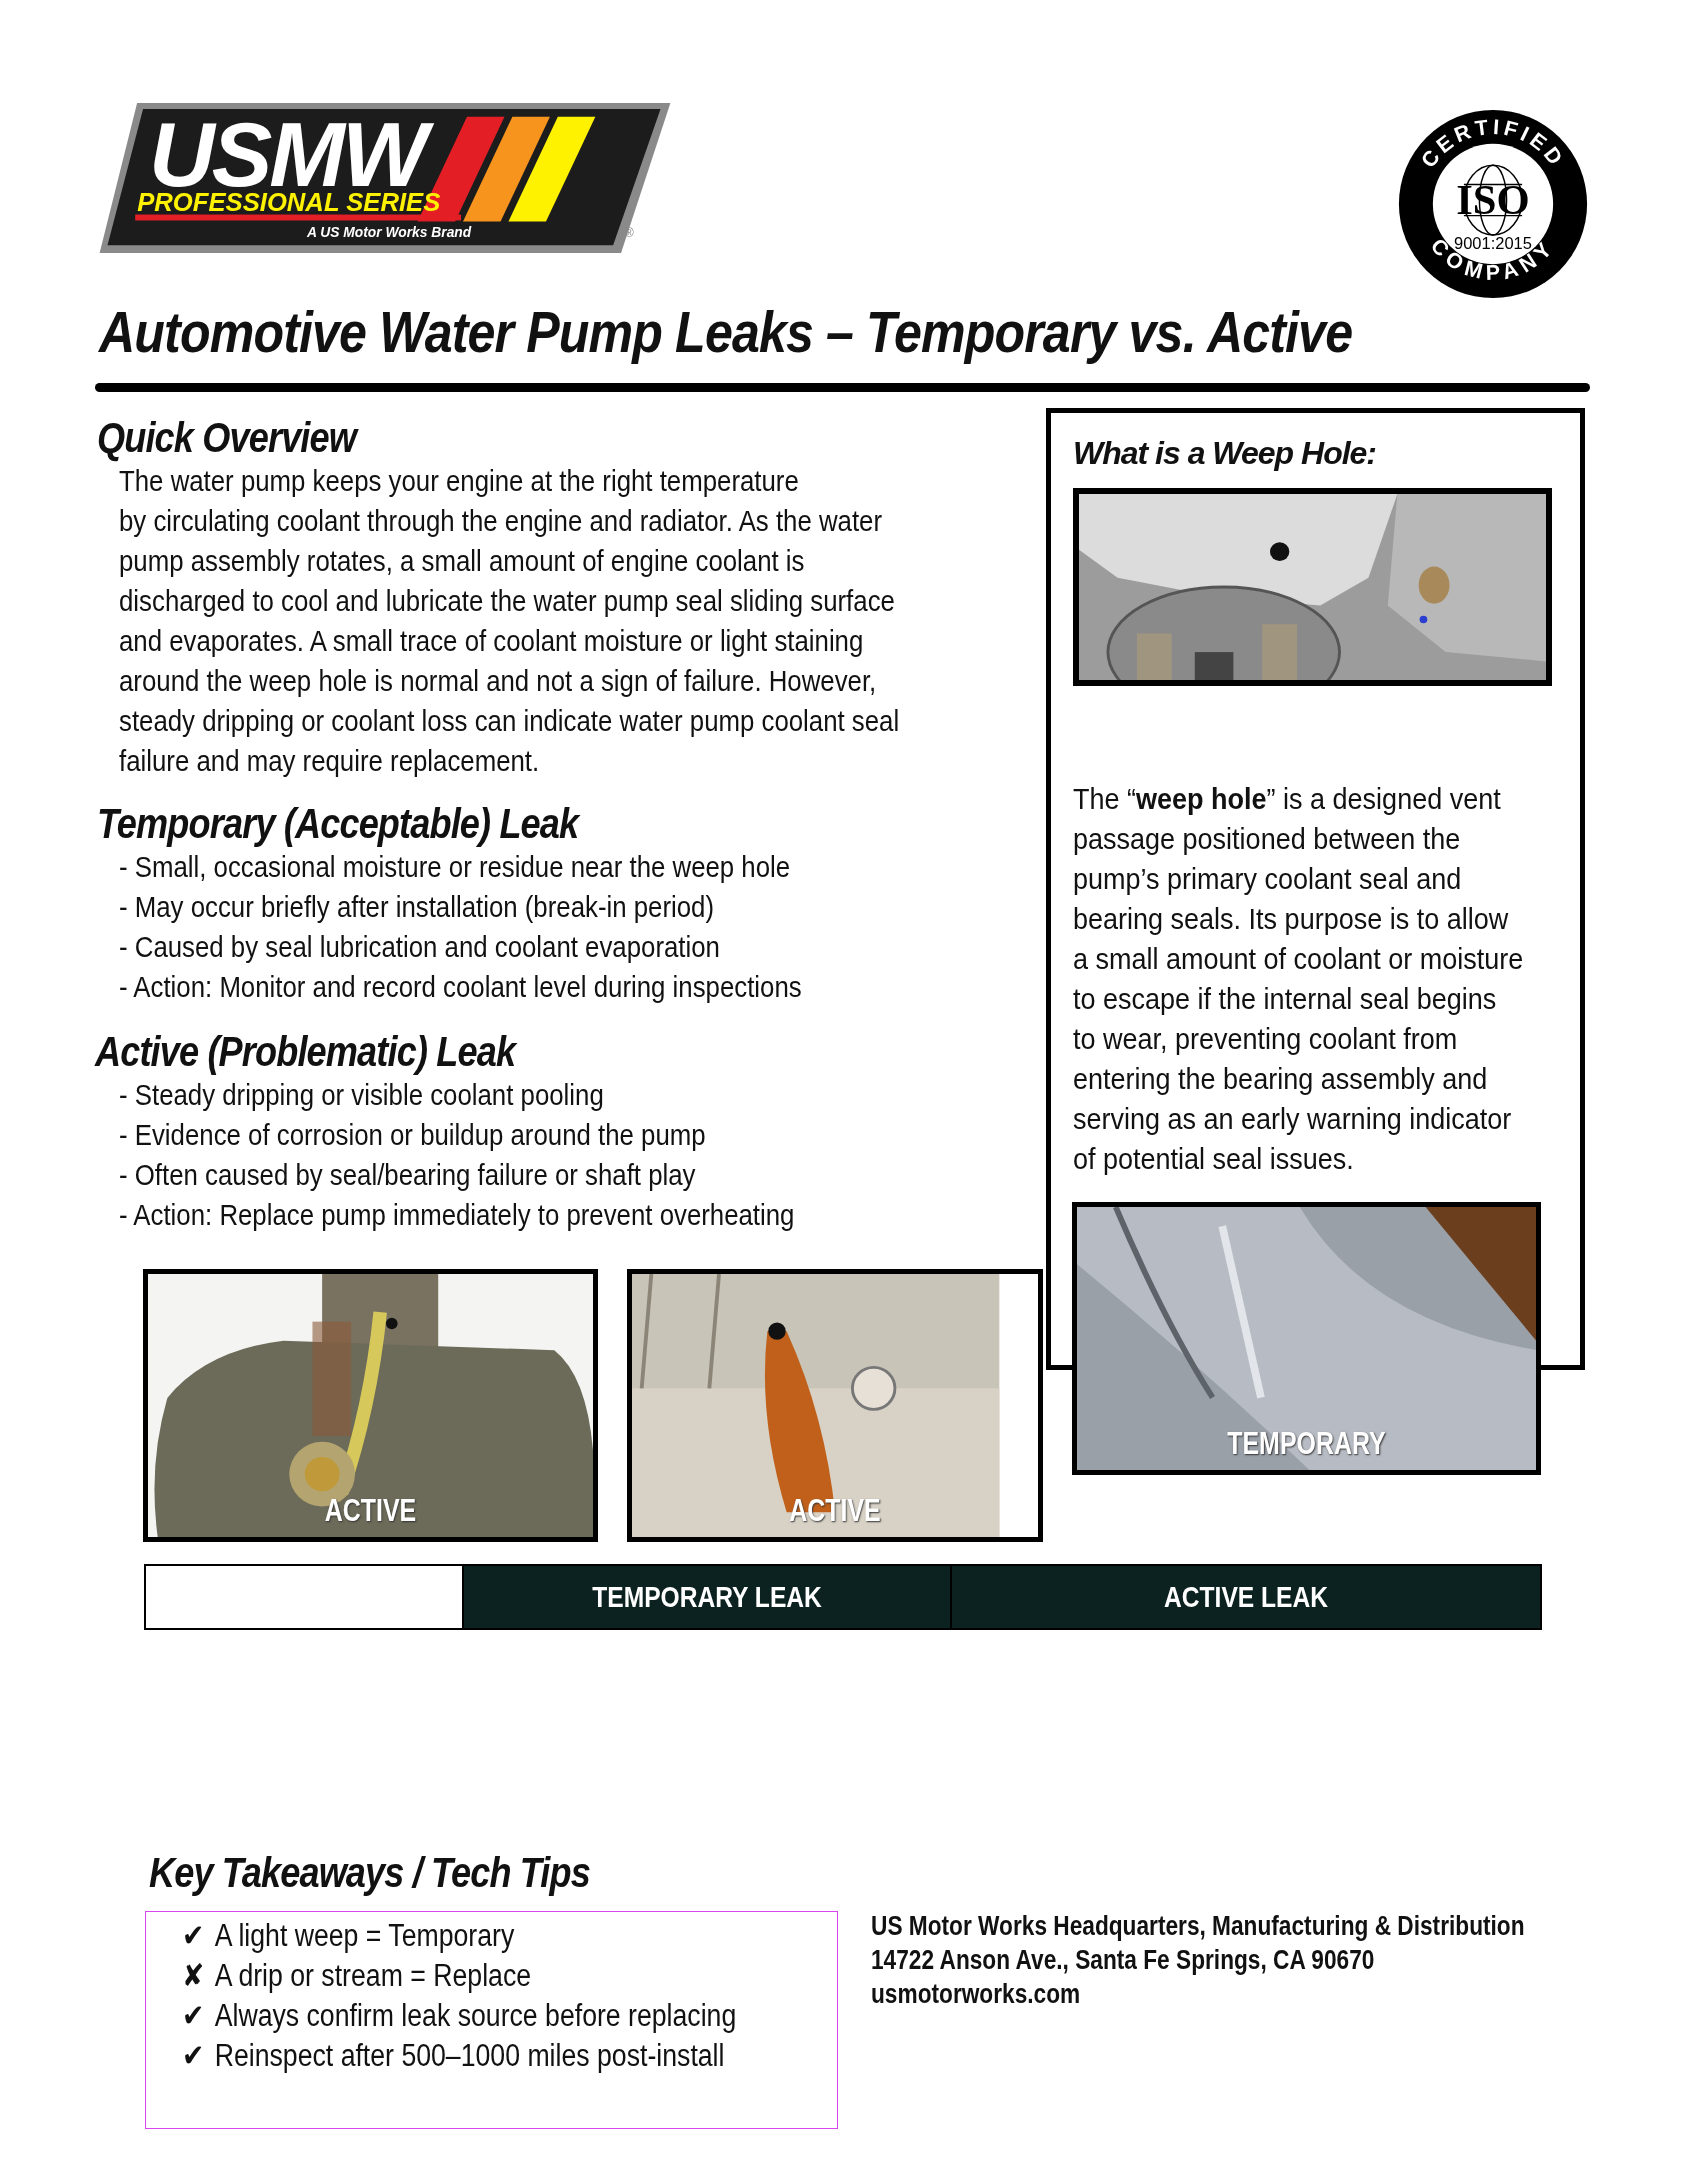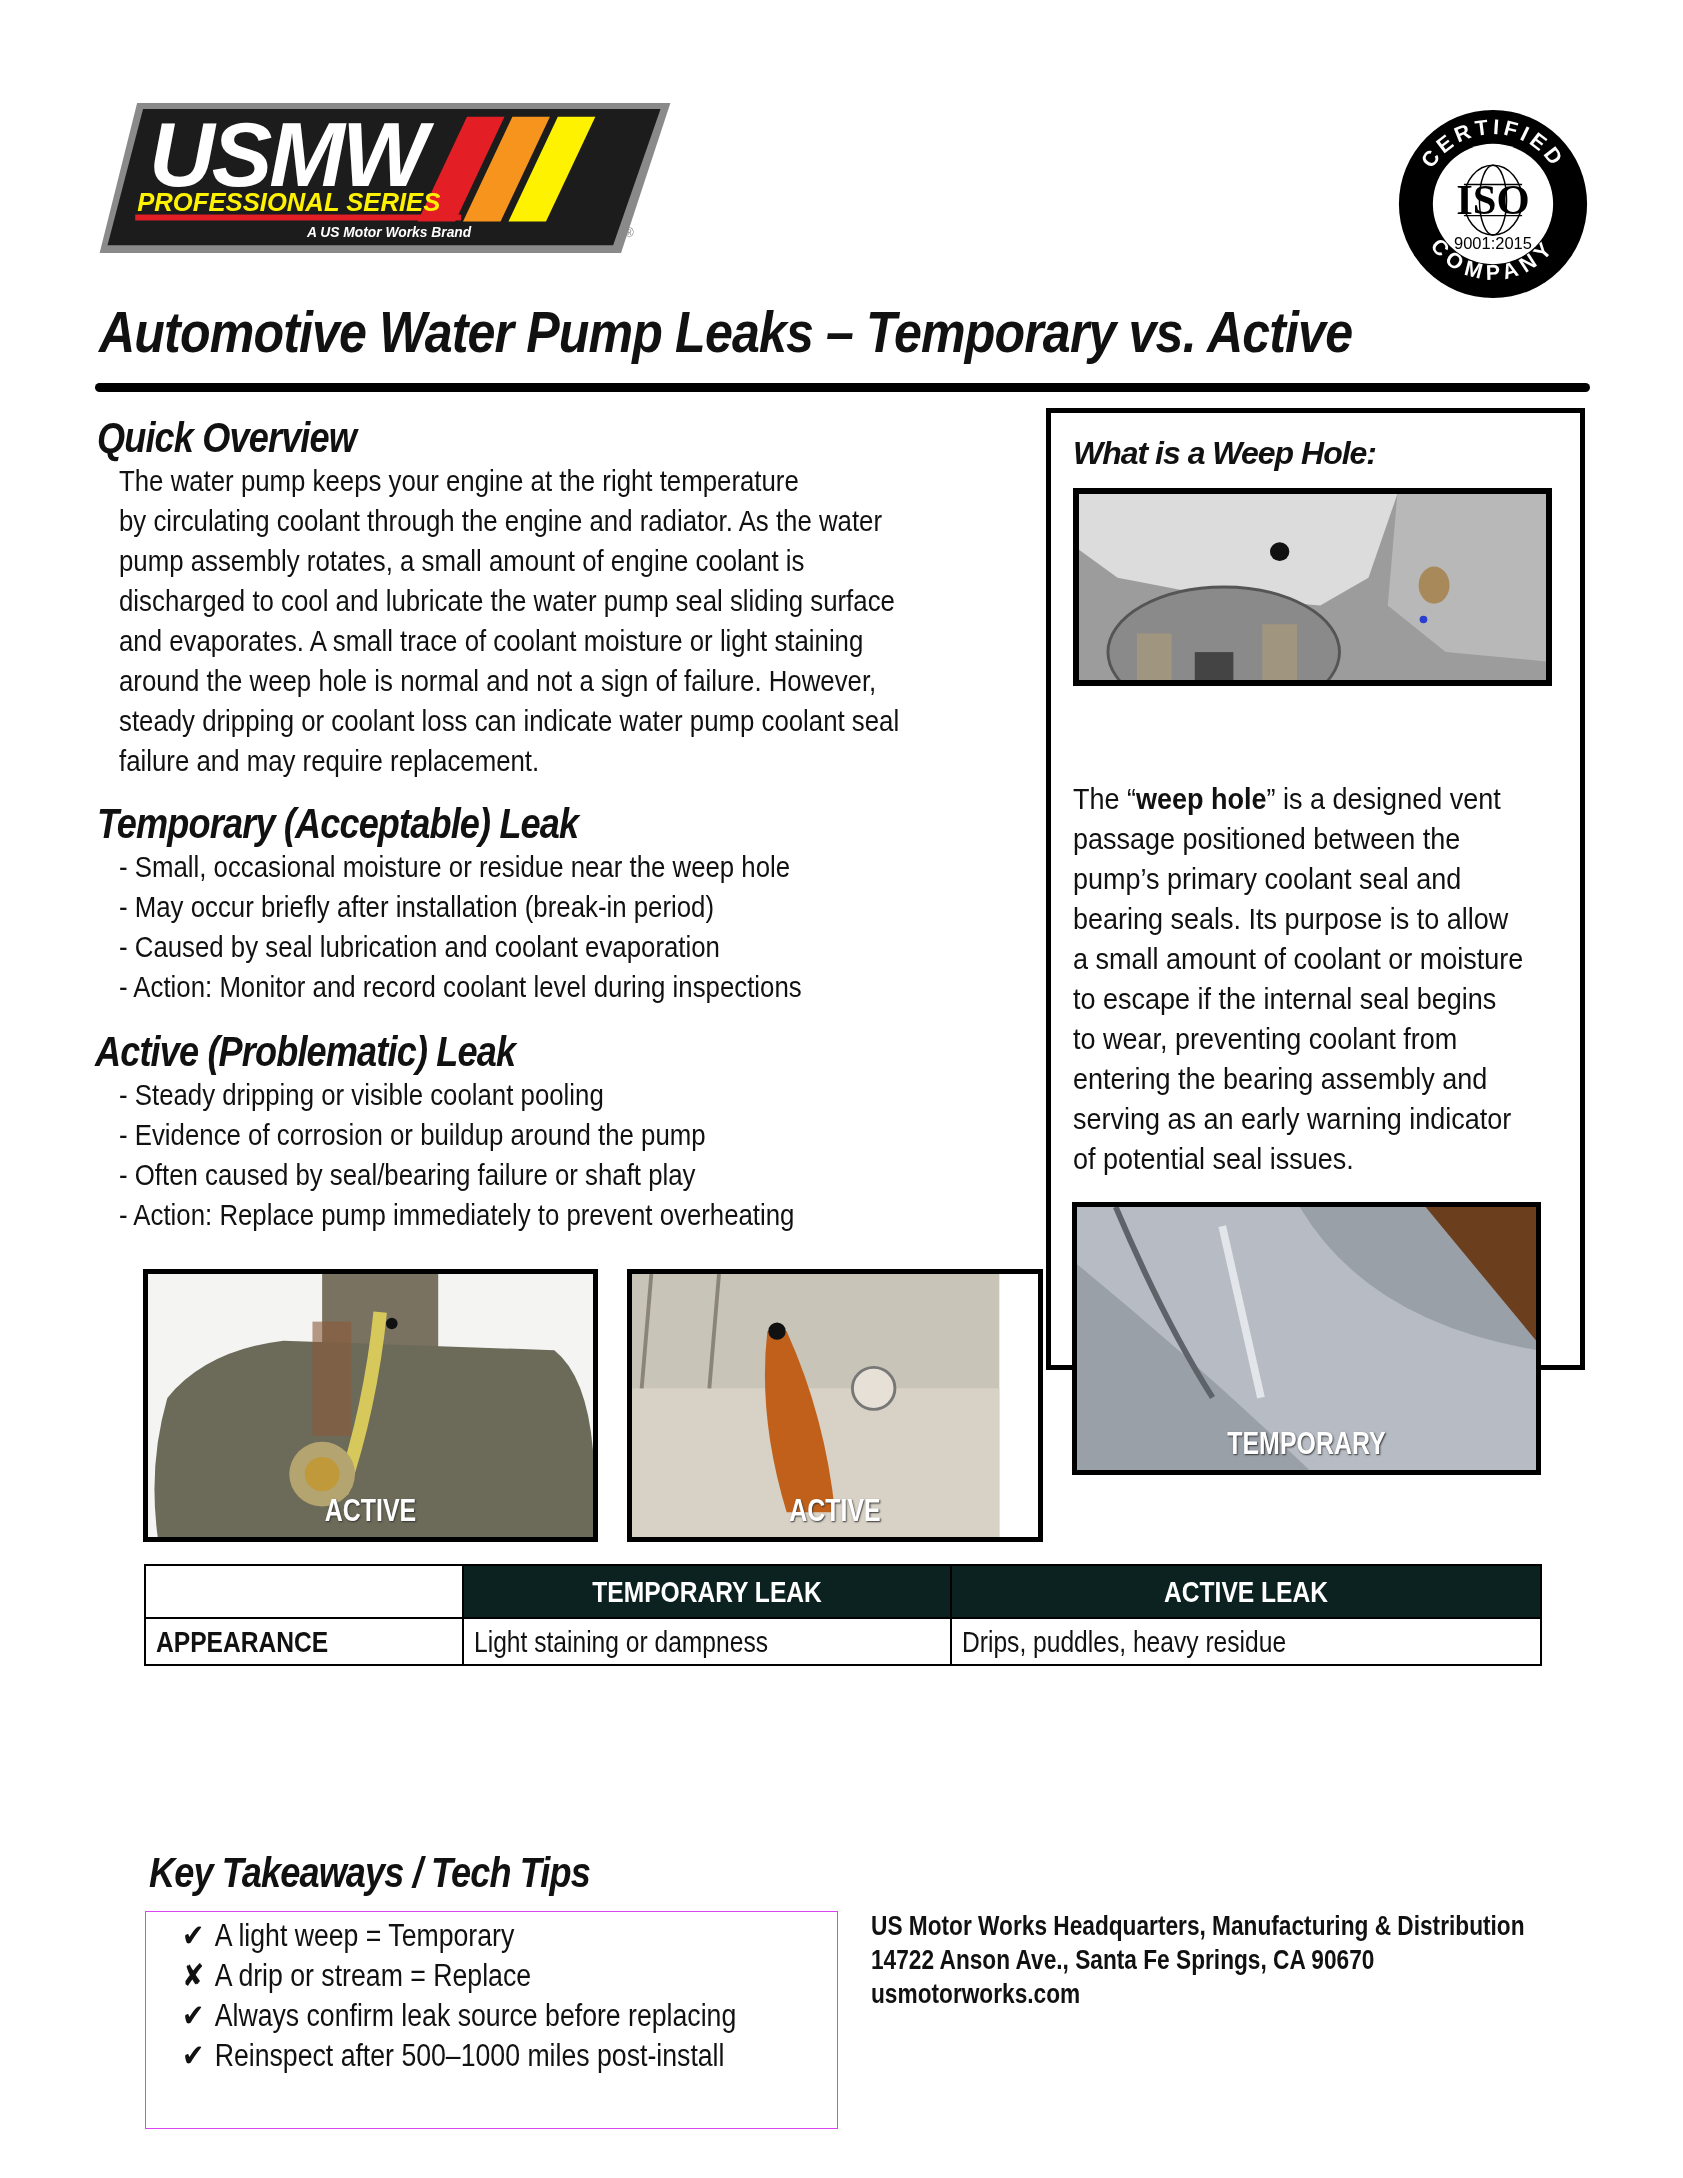--- a/index.html
+++ b/index.html
@@ -26,21 +26,21 @@
   
   .weep-box { position: absolute; left: 1046px; top: 408px; width: 539px; height: 962px; border: 5px solid #000; }
   .weep-title { position: absolute; left: 22px; top: 22px; font-size: 32px; white-space: nowrap; }
   .weep-photo { position: absolute; left: 22px; top: 75px; width: 479px; height: 198px; border: 6px solid #000; overflow: hidden; }
   .weep-text { position: absolute; left: 22px; top: 366px; font-size: 30px; line-height: 40px; white-space: nowrap; transform: scaleX(0.9); transform-origin: left top; }
   .photo { position: absolute; top: 0; height: 273px; border: 5px solid #000; overflow: hidden; }
   .photo-label { position: absolute; bottom: 8px; left: 0; right: 0; text-align: center; color: #fff; font-weight: 700; font-size: 32px; text-shadow: 1px 1px 2px #333; transform: scaleX(0.78); }
 
   .compare-table { position: absolute; left: 144px; top: 1564px; width: 1396px; border-collapse: collapse; table-layout: fixed; }
   .compare-table th, .compare-table td { border: 2.5px solid #000; height: 47px; font-size: 30px; padding: 0 10px; white-space: nowrap; overflow: hidden; }
-  .compare-table th { background: #0c2220; color: #fff; font-weight: 700; text-align: center; height: 53px; }
+  .compare-table th { background: #0c2220; color: #fff; font-weight: 700; text-align: center; height: 64px; }
   .compare-table th.blank { background: #fff; }
   .compare-table td.row-head { font-weight: 700; }
   .compare-table .cell-inner { display: inline-block; transform: scaleX(0.82); transform-origin: left center; }
   .compare-table th .cell-inner { transform-origin: center center; }
 
   .tips-box { position: absolute; left: 145px; top: 1911px; width: 693px; height: 218px; border: 1px solid #d946ef; }
   .tips-list { list-style: none; position: absolute; left: 36px; top: 4px; font-size: 31px; line-height: 40px; white-space: nowrap; transform: scaleX(0.86); transform-origin: left top; }
   .tips-list .mark { display: inline-block; width: 38px; font-weight: 700; }
 
   .contact { position: absolute; left: 871px; top: 1909px; font-size: 27px; line-height: 34px; font-weight: 700; white-space: nowrap; transform: scaleX(0.84); transform-origin: left top; }
@@ -195,25 +195,20 @@
       <col style="width:590px">
     </colgroup>
   <thead>
     <tr>
       <th class="blank"></th>
       <th><span class="cell-inner">TEMPORARY LEAK</span></th>
       <th><span class="cell-inner">ACTIVE LEAK</span></th>
     </tr>
   </thead>
   <tbody>
-    <tr>
-      <td class="row-head"><span class="cell-inner">APPEARANCE</span></td>
-      <td><span class="cell-inner">Light staining or dampness</span></td>
-      <td><span class="cell-inner">Drips, puddles, heavy residue</span></td>
-    </tr>
   </tbody>
 </table>
 
 <div class="h2 heavy" style="left:149px; top:1849px;">Key Takeaways / Tech Tips</div>
 <div class="tips-box">
   <ul class="tips-list">
     <li><span class="mark">✔</span><span>A light weep = Temporary</span></li>
     <li><span class="mark">✘</span><span>A drip or stream = Replace</span></li>
     <li><span class="mark">✔</span><span>Always confirm leak source before replacing</span></li>
     <li><span class="mark">✔</span><span>Reinspect after 500–1000 miles post-install</span></li>

